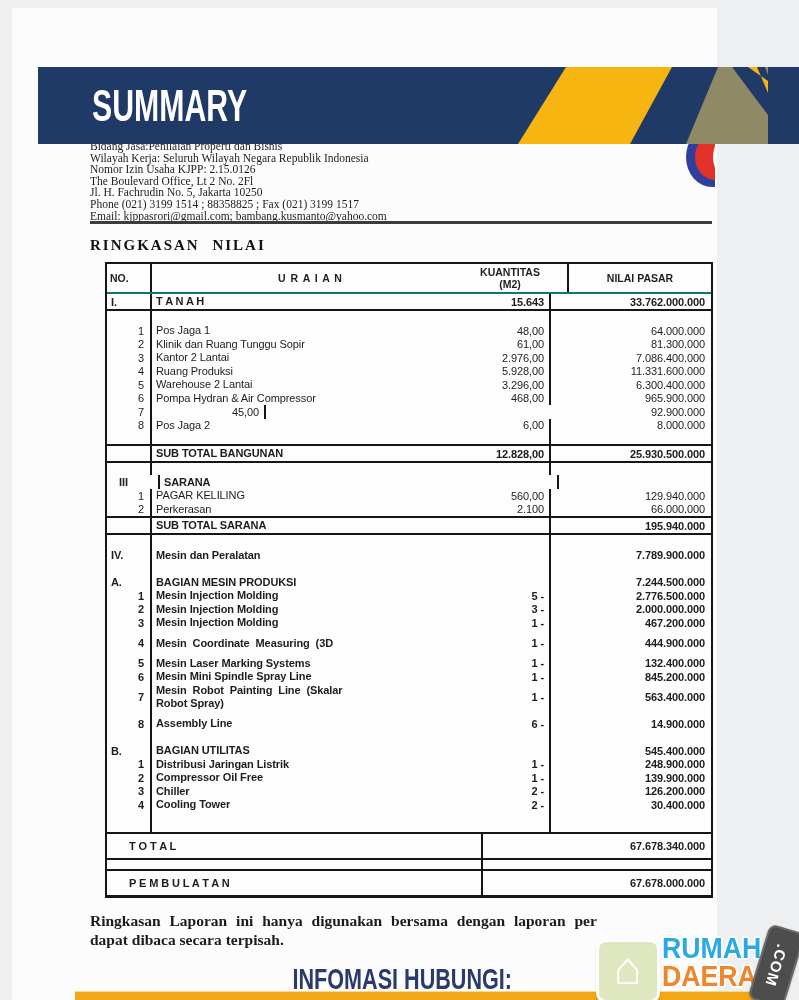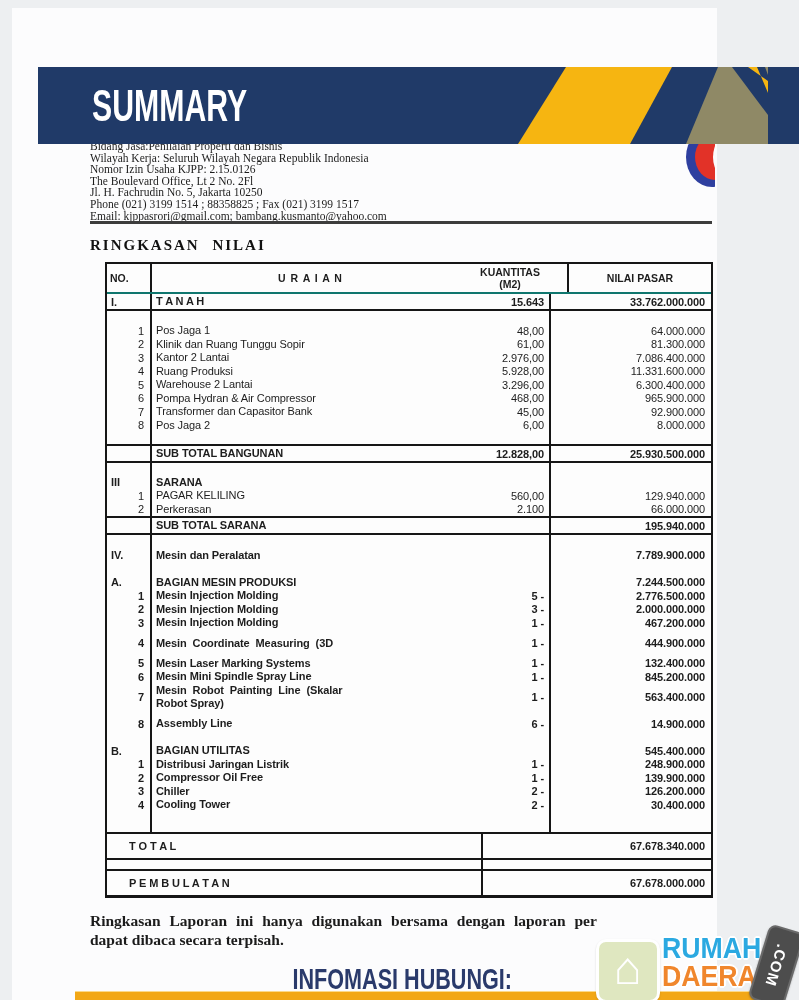--- a/index.html
+++ b/index.html
@@ -164,21 +164,20 @@
         <div class="cn">6.300.400.000</div>
       </div>
       <div class="trow" style="height: 13.5px;">
         <div class="cno num">6</div>
         <div class="cu"><span>Pompa Hydran &amp; Air Compressor</span></div>
         <div class="ck">468,00</div>
         <div class="cn">965.900.000</div>
       </div>
       <div class="trow" style="height: 13.5px;">
         <div class="cno num">7</div>
-        <div class="cu"><span>Transformer dan Capasitor Bank</span></div>
         <div class="ck">45,00</div>
         <div class="cn">92.900.000</div>
       </div>
       <div class="trow" style="height: 13.5px;">
         <div class="cno num">8</div>
         <div class="cu"><span>Pos Jaga 2</span></div>
         <div class="ck">6,00</div>
         <div class="cn">8.000.000</div>
       </div>
       <div class="trow bb" style="height: 12px;">
@@ -192,21 +191,21 @@
         <div class="cu"><span>SUB TOTAL BANGUNAN</span></div>
         <div class="ck">12.828,00</div>
         <div class="cn">25.930.500.000</div>
       </div>
       <div class="trow" style="height: 12px;">
         <div class="cno"></div>
         <div class="cu"></div>
         <div class="ck"></div>
         <div class="cn"></div>
       </div>
-      <div class="trow bold" style="height: 14px;">
+      <div class="trow bold" style="height: 14px; padding-left: 8px;">
         <div class="cno">III</div>
         <div class="cu"><span>SARANA</span></div>
         <div class="ck"></div>
         <div class="cn"></div>
       </div>
       <div class="trow" style="height: 13.5px;">
         <div class="cno num">1</div>
         <div class="cu"><span>PAGAR KELILING</span></div>
         <div class="ck">560,00</div>
         <div class="cn">129.940.000</div>

